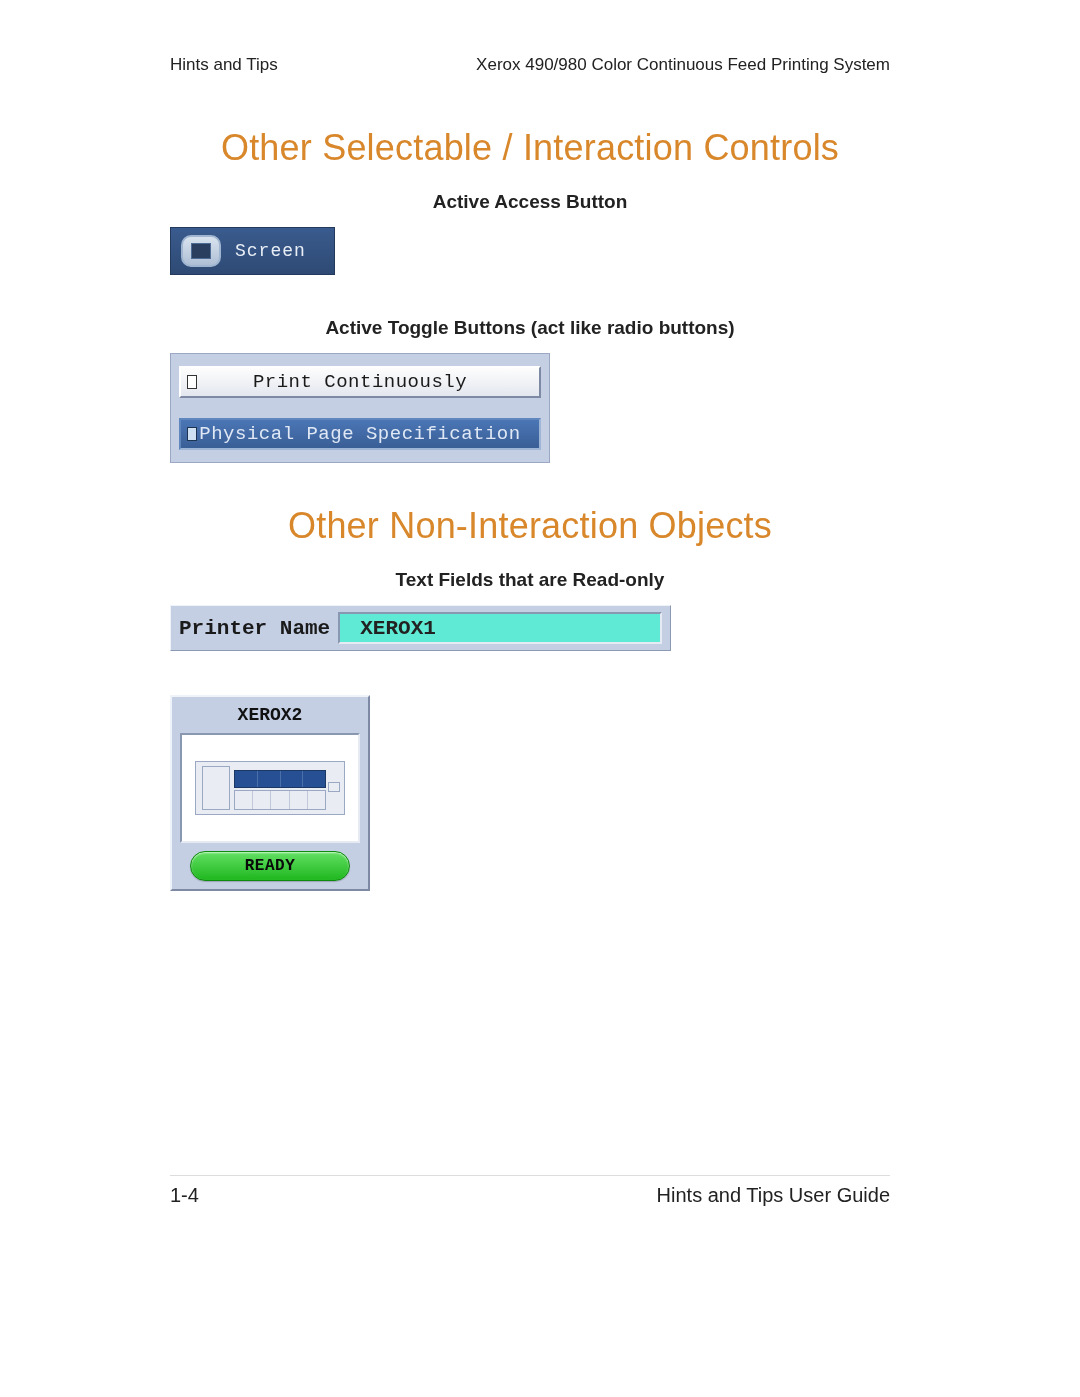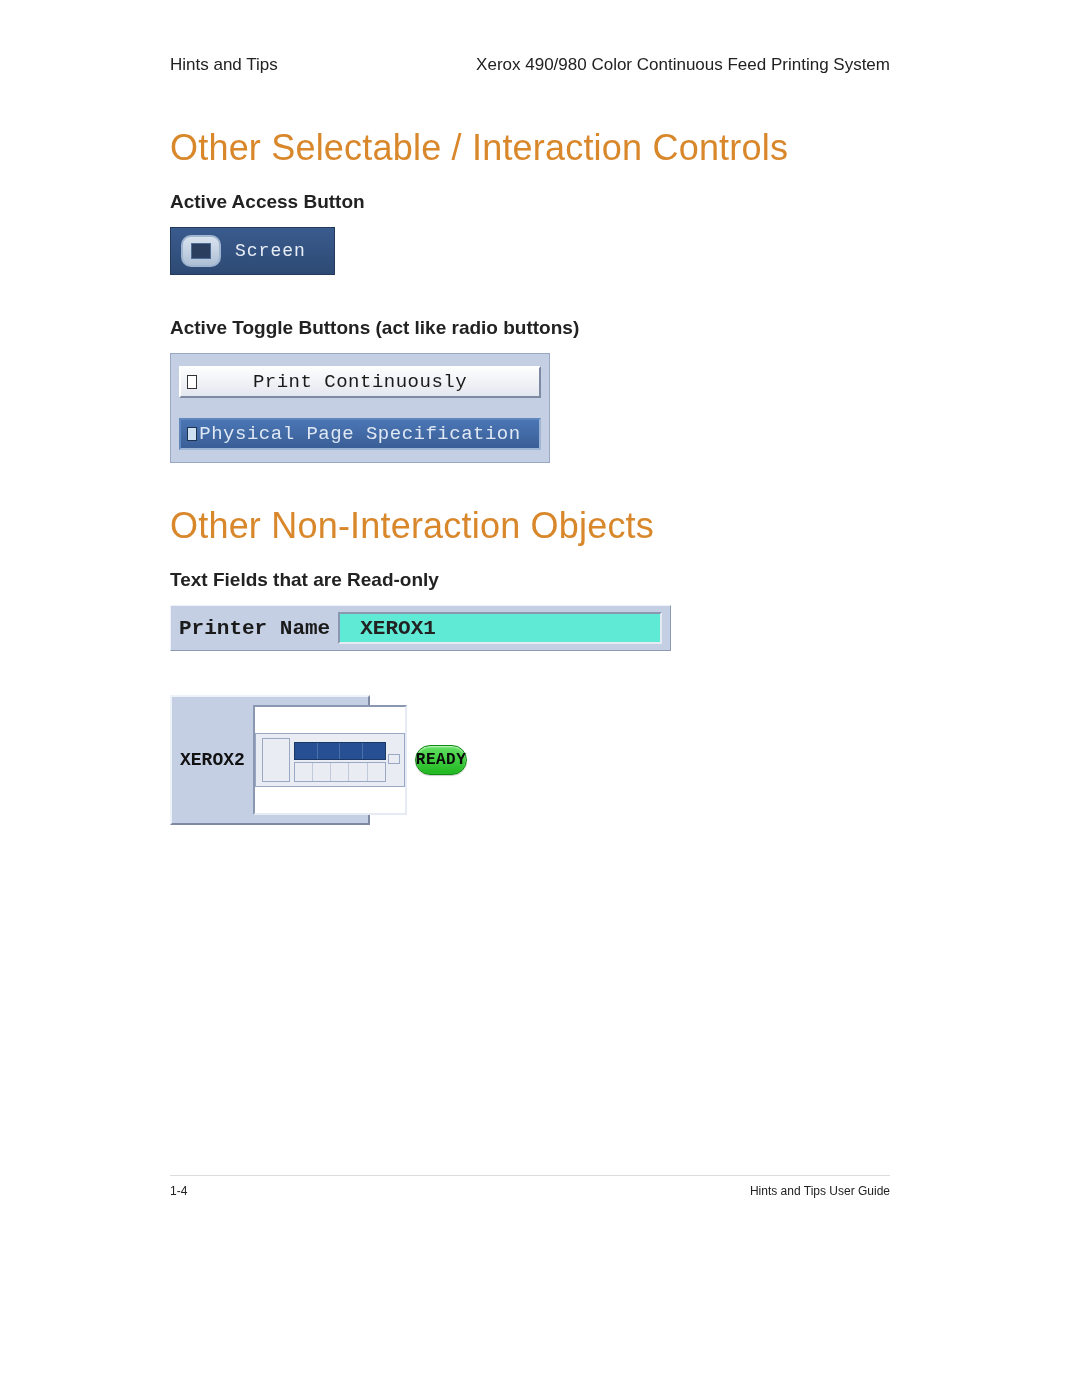--- a/index.html
+++ b/index.html
@@ -1,15 +1,15 @@
 <!DOCTYPE html>
 <html><head>
 <meta charset="utf-8">
 <style>
-  * { box-sizing: border-box; margin: 0; padding: 0; }
+  * { box-sizing: border-box; margin: 0; padding: 0; text-align: center; }
   html, body { background: #fff; }
   body {
     width: 1080px;
     height: 1397px;
     font-family: "Segoe UI", Arial, sans-serif;
     position: relative;
     color: #222;
   }
   .page {
     position: absolute;
@@ -142,21 +142,21 @@
 
   
   .status-card {
     width: 200px;
     background: #c4cfe4;
     border-top:2px solid #eef2f9;
     border-left:2px solid #eef2f9;
     border-right:2px solid #7e8aa3;
     border-bottom:2px solid #7e8aa3;
     padding: 8px;
-    display:flex; flex-direction:row; align-items:center; gap:8px;
+    display:flex; flex-direction:column; align-items:center; gap:8px;
     margin-top: 44px;
   }
   .status-card .title {
     font-family: "Courier New", monospace;
     font-weight:700; font-size:18px; color:#111;
   }
   .status-card .device {
     width: 100%; height: 110px;
     background: #fff;
     border-top:2px solid #8a97b0;
@@ -211,21 +211,21 @@
     font-size: 17.5px;
     line-height: 1.35;
     max-width: 720px;
   }
 
   .footer {
     position: absolute;
     left: 170px; right: 190px;
     top: 1175px;
     display:flex; justify-content:space-between;
-    font-size: 12px;
+    font-size: 20px;
     border-top: 1px solid #ddd;
     padding-top: 8px;
   }
 </style>
 </head>
 <body>
 
 <div class="page">
   <div class="running-head">
     <span>Hints and Tips</span>

